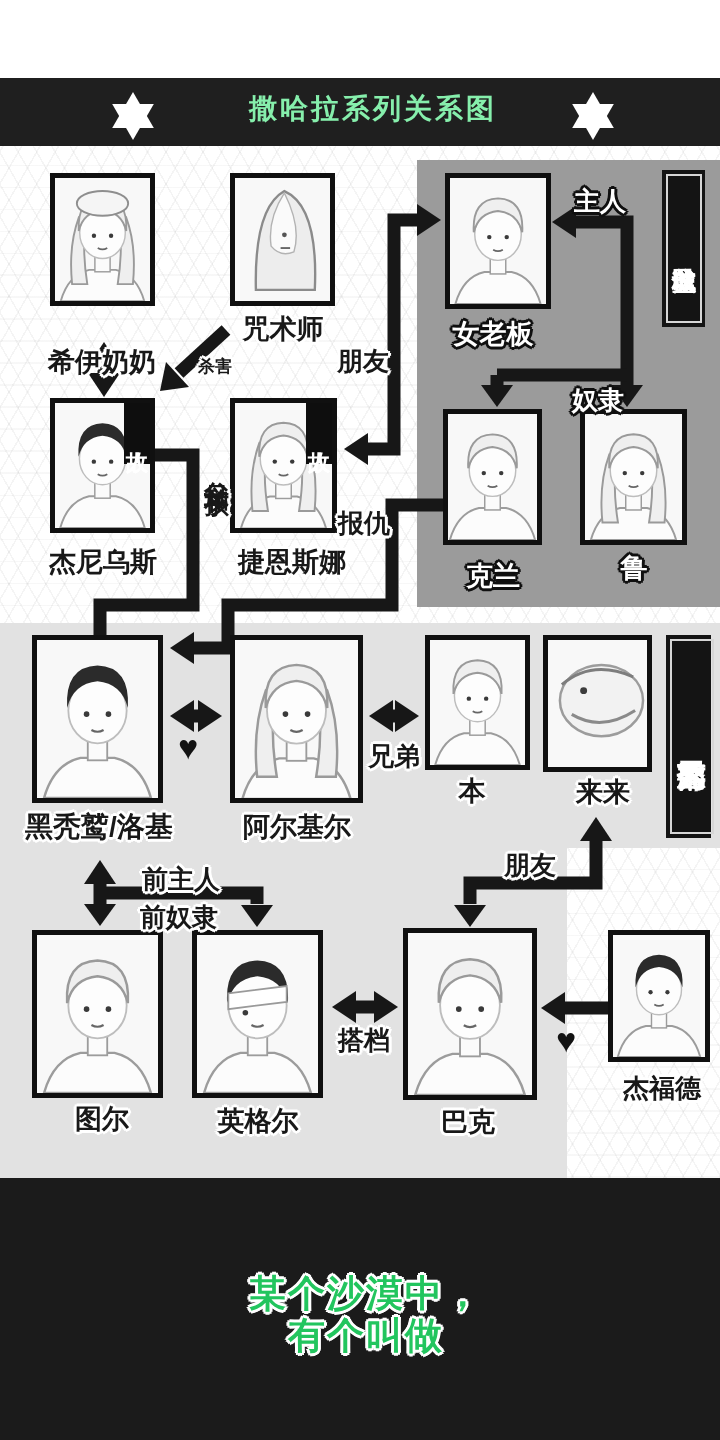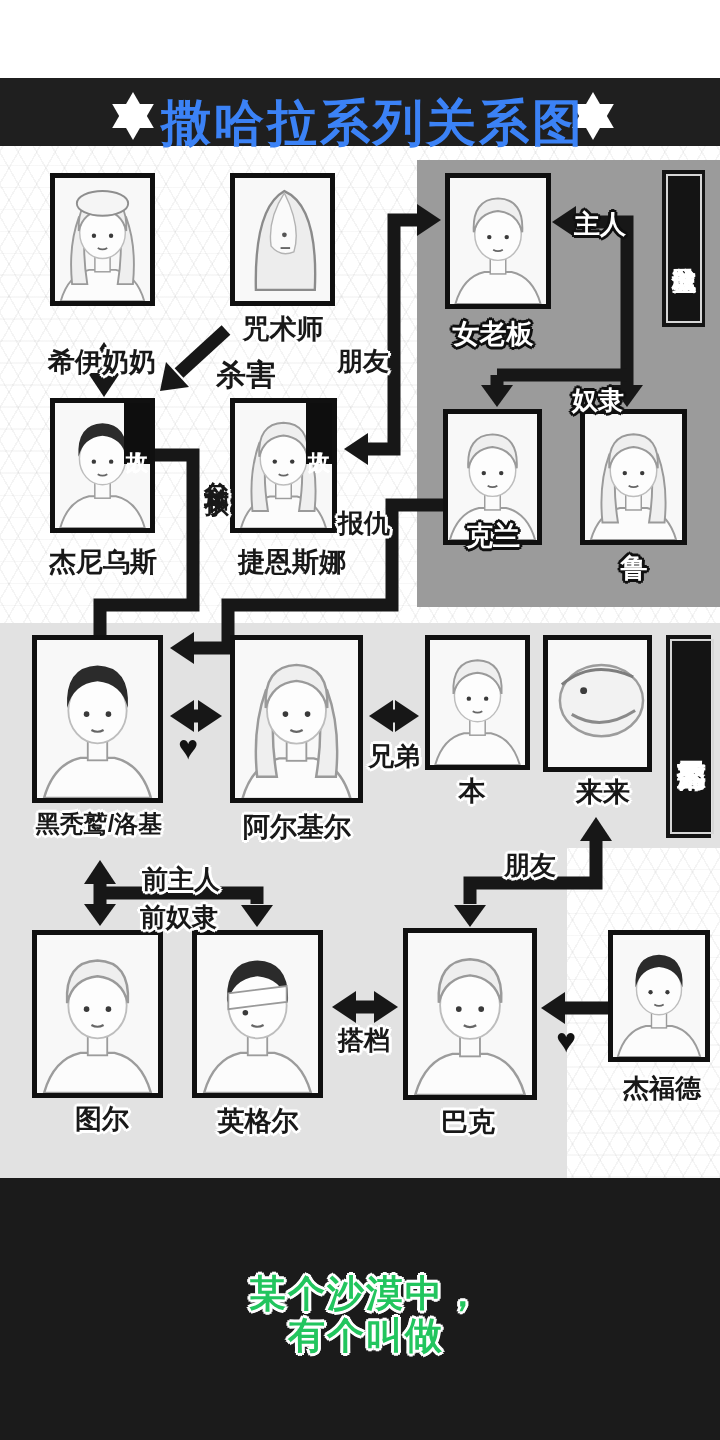--- a/index.html
+++ b/index.html
@@ -6,21 +6,21 @@
   #page{position:relative;width:720px;height:1440px;overflow:hidden;
         font-family:"Liberation Sans",sans-serif;font-weight:bold;background:#fff;}
   .pattern{background-image:
       repeating-linear-gradient(60deg, rgba(60,60,60,.055) 0 1.5px, transparent 1.5px 16px),
       repeating-linear-gradient(-60deg, rgba(60,60,60,.055) 0 1.5px, transparent 1.5px 16px),
       repeating-linear-gradient(0deg, rgba(60,60,60,.04) 0 1.5px, transparent 1.5px 22px);}
   .abs{position:absolute;}
   
   #header{position:absolute;left:0;top:78px;width:720px;height:68px;background:#1f1f1f;}
   #title{position:absolute;left:373px;top:12px;transform:translateX(-50%);
-         font-size:50px;color:#3b82f6;letter-spacing:3px;white-space:nowrap;}
+         font-size:28px;color:#86efac;letter-spacing:3px;white-space:nowrap;}
   
   #region-prison{position:absolute;left:417px;top:160px;width:303px;height:447px;background:#9b9b9b;}
   #region-tribe-a{position:absolute;left:0;top:623px;width:720px;height:225px;background:#e2e2e2;}
   #region-tribe-b{position:absolute;left:0;top:848px;width:567px;height:330px;background:#e2e2e2;}
   
   #footer{position:absolute;left:0;top:1178px;width:720px;height:262px;background:#1b1b1b;}
   #footer .cap{position:absolute;left:6px;top:1273px;width:720px;text-align:center;
       font-size:37px;line-height:42px;color:#22c55e;letter-spacing:2px;
       text-shadow:-3px 0 0 #fff,3px 0 0 #fff,0 -3px 0 #fff,0 3px 0 #fff,
                   -2px -2px 0 #fff,2px -2px 0 #fff,-2px 2px 0 #fff,2px 2px 0 #fff;}
@@ -292,34 +292,34 @@
         <circle cx="59" cy="61" r="2.3" fill="#3a3a3a"></circle>
         <path d="M45,74 Q50,77 55,74" fill="none" stroke="#666" stroke-width="1.8"></path>
       </svg>
     </div>
 
   <div class="lbl halo-w" style="left:102px;top:310px;margin-top:34px;">希伊奶奶</div>
   <div class="lbl halo-w" style="left:283px;top:311px;">咒术师</div>
   <div class="lbl halo-b" style="left:493px;top:316px;">女老板</div>
   <div class="lbl halo-w" style="left:103px;top:544px;">杰尼乌斯</div>
   <div class="lbl halo-w" style="left:292px;top:544px;text-align:right;">捷恩斯娜</div>
-  <div class="lbl halo-b" style="left:493px;top:518px;">克兰</div>
+  <div class="lbl halo-b" style="left:493px;top:558px;">克兰</div>
   <div class="lbl halo-b" style="left:634px;top:550px;">鲁</div>
-  <div class="lbl halo-w" style="left:99px;top:808px;font-size:24px;">黑秃鹫/洛基</div>
+  <div class="lbl halo-w" style="left:99px;top:808px;font-size:28px;">黑秃鹫/洛基</div>
   <div class="lbl halo-w" style="left:297px;top:809px;">阿尔基尔</div>
   <div class="lbl halo-w" style="left:472px;top:773px;">本</div>
   <div class="lbl halo-w" style="left:603px;top:774px;">来来</div>
   <div class="lbl halo-w" style="left:102px;top:1101px;">图尔</div>
   <div class="lbl halo-w" style="left:258px;top:1103px;">英格尔</div>
   <div class="lbl halo-w" style="left:468px;top:1104px;">巴克</div>
   <div class="lbl halo-w" style="left:662px;top:1071px;font-size:26px;">杰福德</div>
 
-  <div class="rel halo-w" style="left:216px;top:355px;font-size:30px;">杀害</div>
+  <div class="rel halo-w" style="left:198px;top:355px;font-size:17px;">杀害</div>
   <div class="rel halo-w" style="left:337px;top:344px;">朋友</div>
-  <div class="rel halo-b" style="left:574px;top:184px;margin-top:23px;">主人</div>
+  <div class="rel halo-b" style="left:574px;top:184px;">主人</div>
   <div class="rel halo-b" style="left:572px;top:335px;margin-top:48px;">奴隶</div>
   <div class="rel halo-w vtext" style="left:201px;top:461px;font-size:25px;">父母和孩子</div>
   <div class="rel halo-w" style="left:338px;top:506px;">报仇</div>
   <div class="rel halo-w" style="left:368px;top:739px;">兄弟</div>
   <div class="rel halo-w" style="left:504px;top:848px;">朋友</div>
   <div class="rel halo-w" style="left:142px;top:862px;">前主人</div>
   <div class="rel halo-w" style="left:140px;top:900px;">前奴隶</div>
   <div class="rel halo-w" style="left:338px;top:1023px;">搭档</div>
   <div class="heart" style="left:178px;top:728px;">♥</div>
   <div class="heart" style="left:556px;top:1021px;">♥</div>

